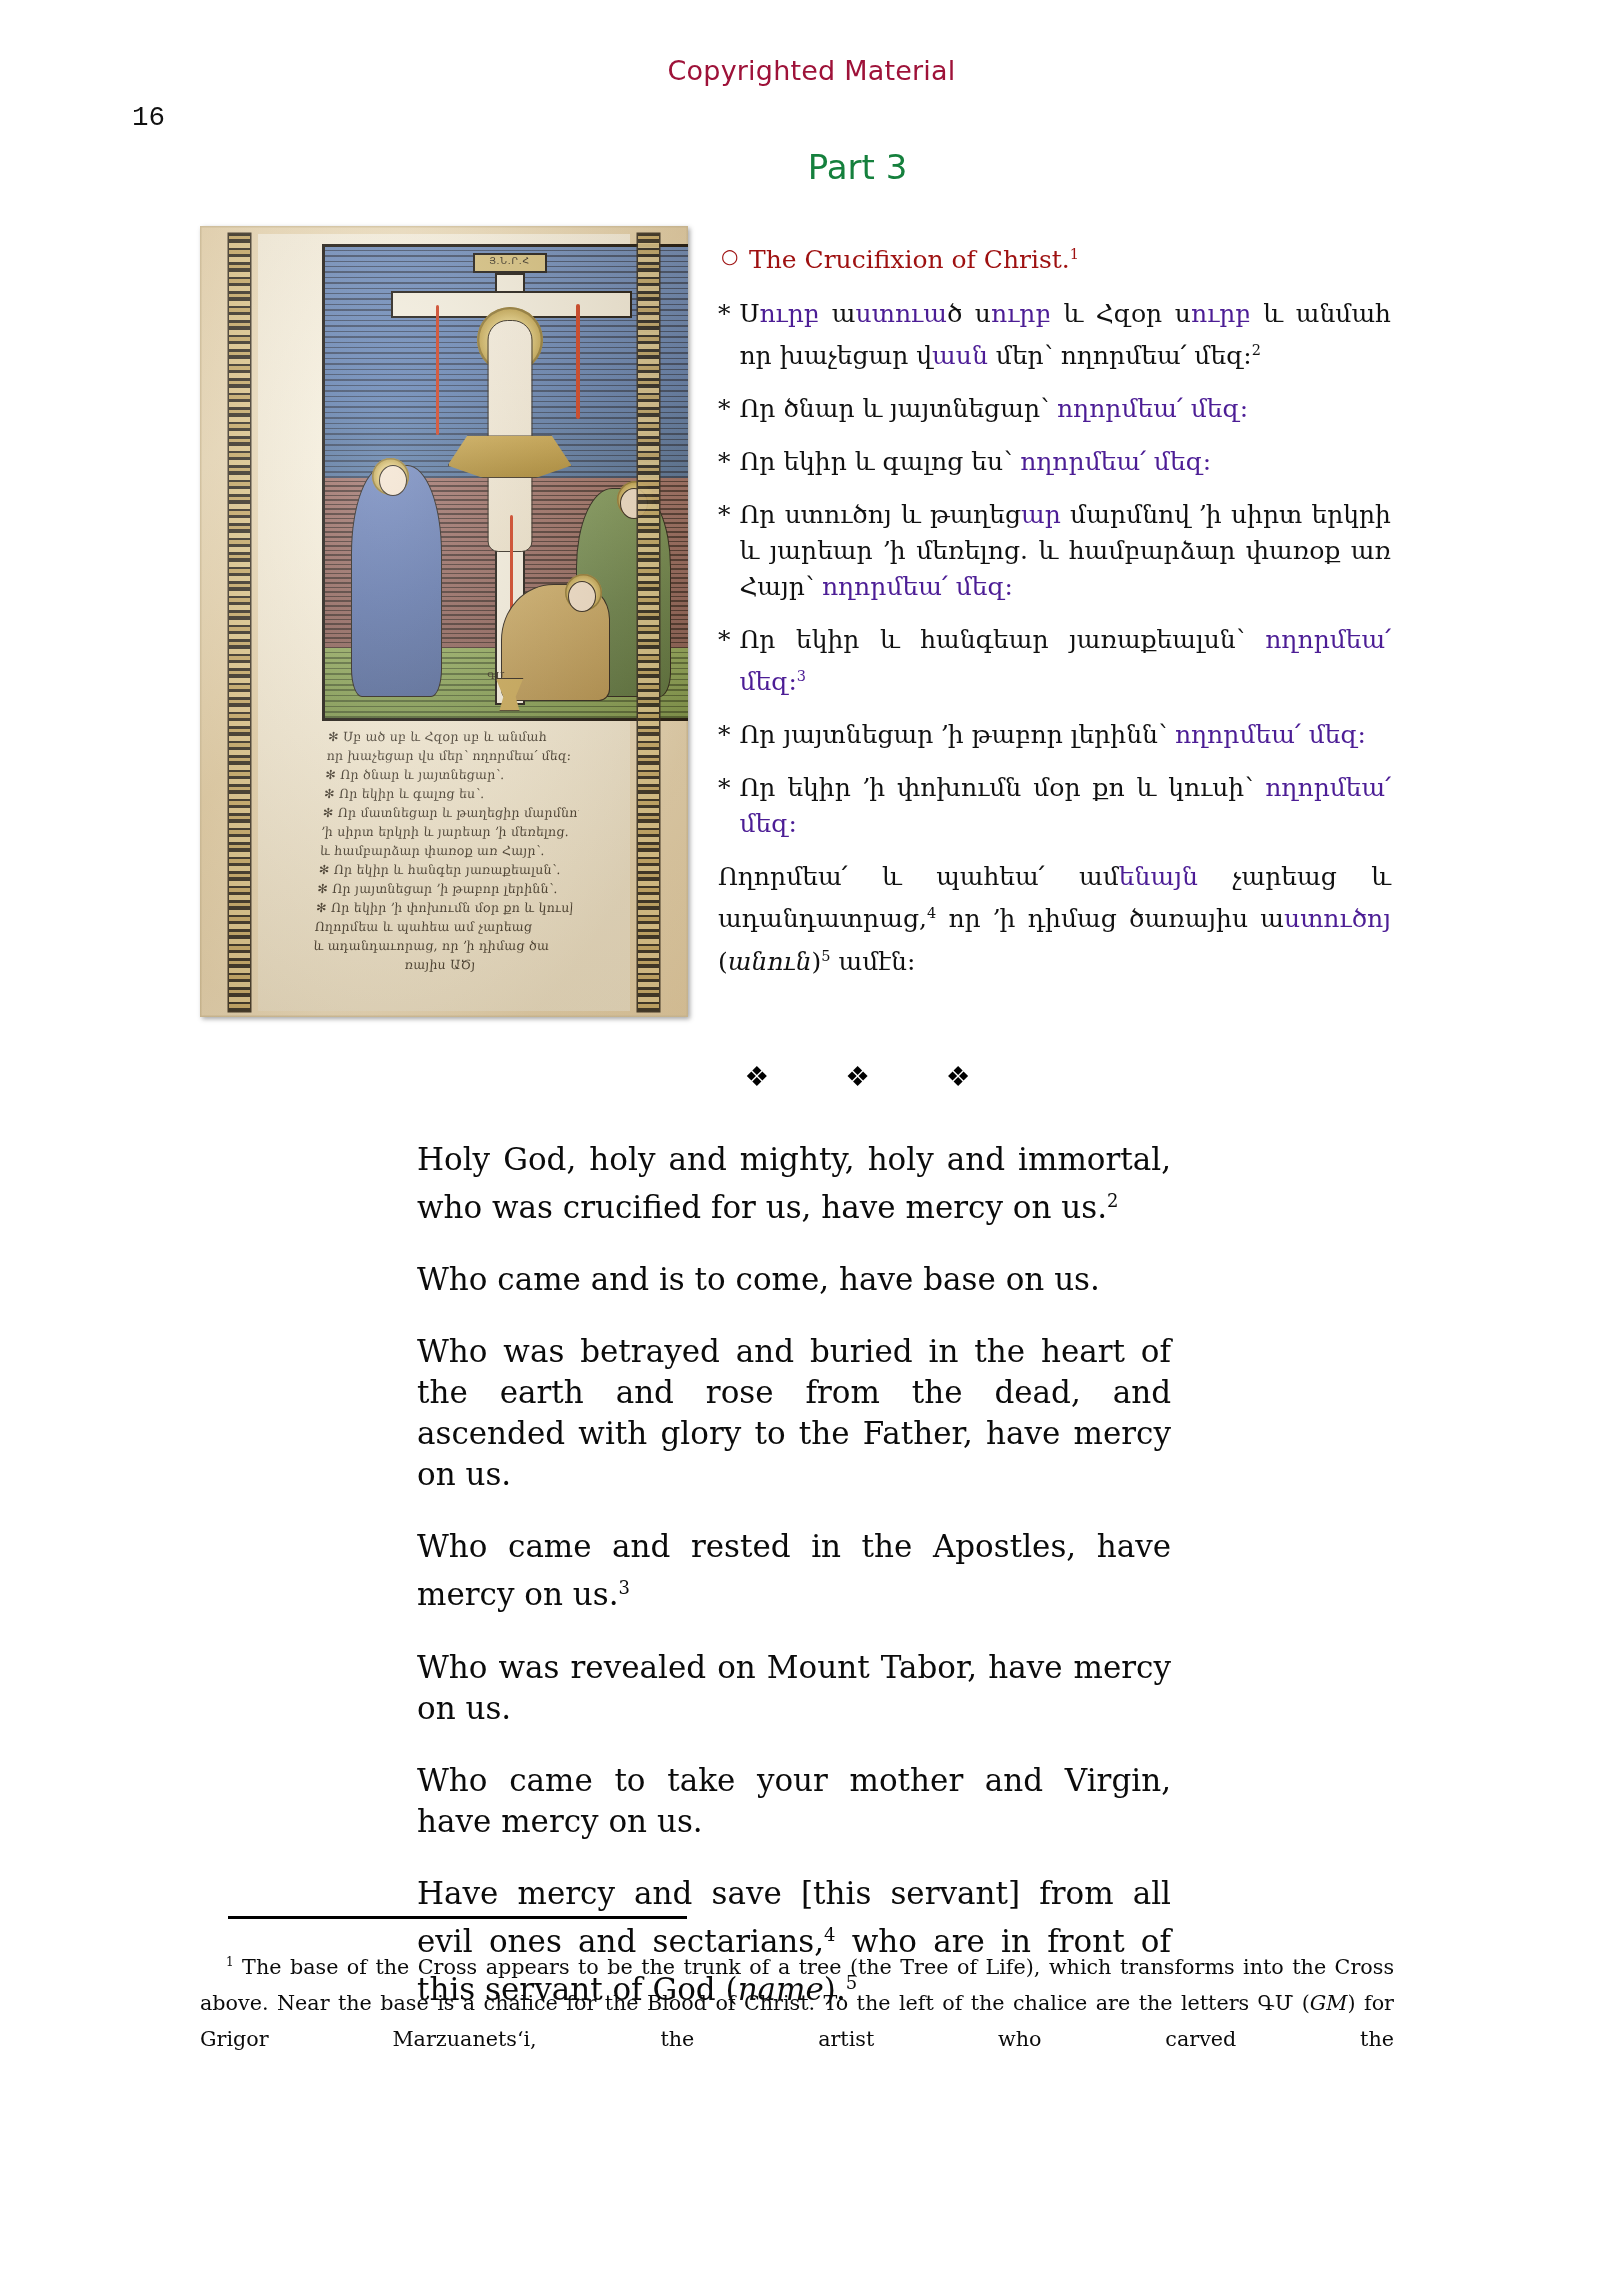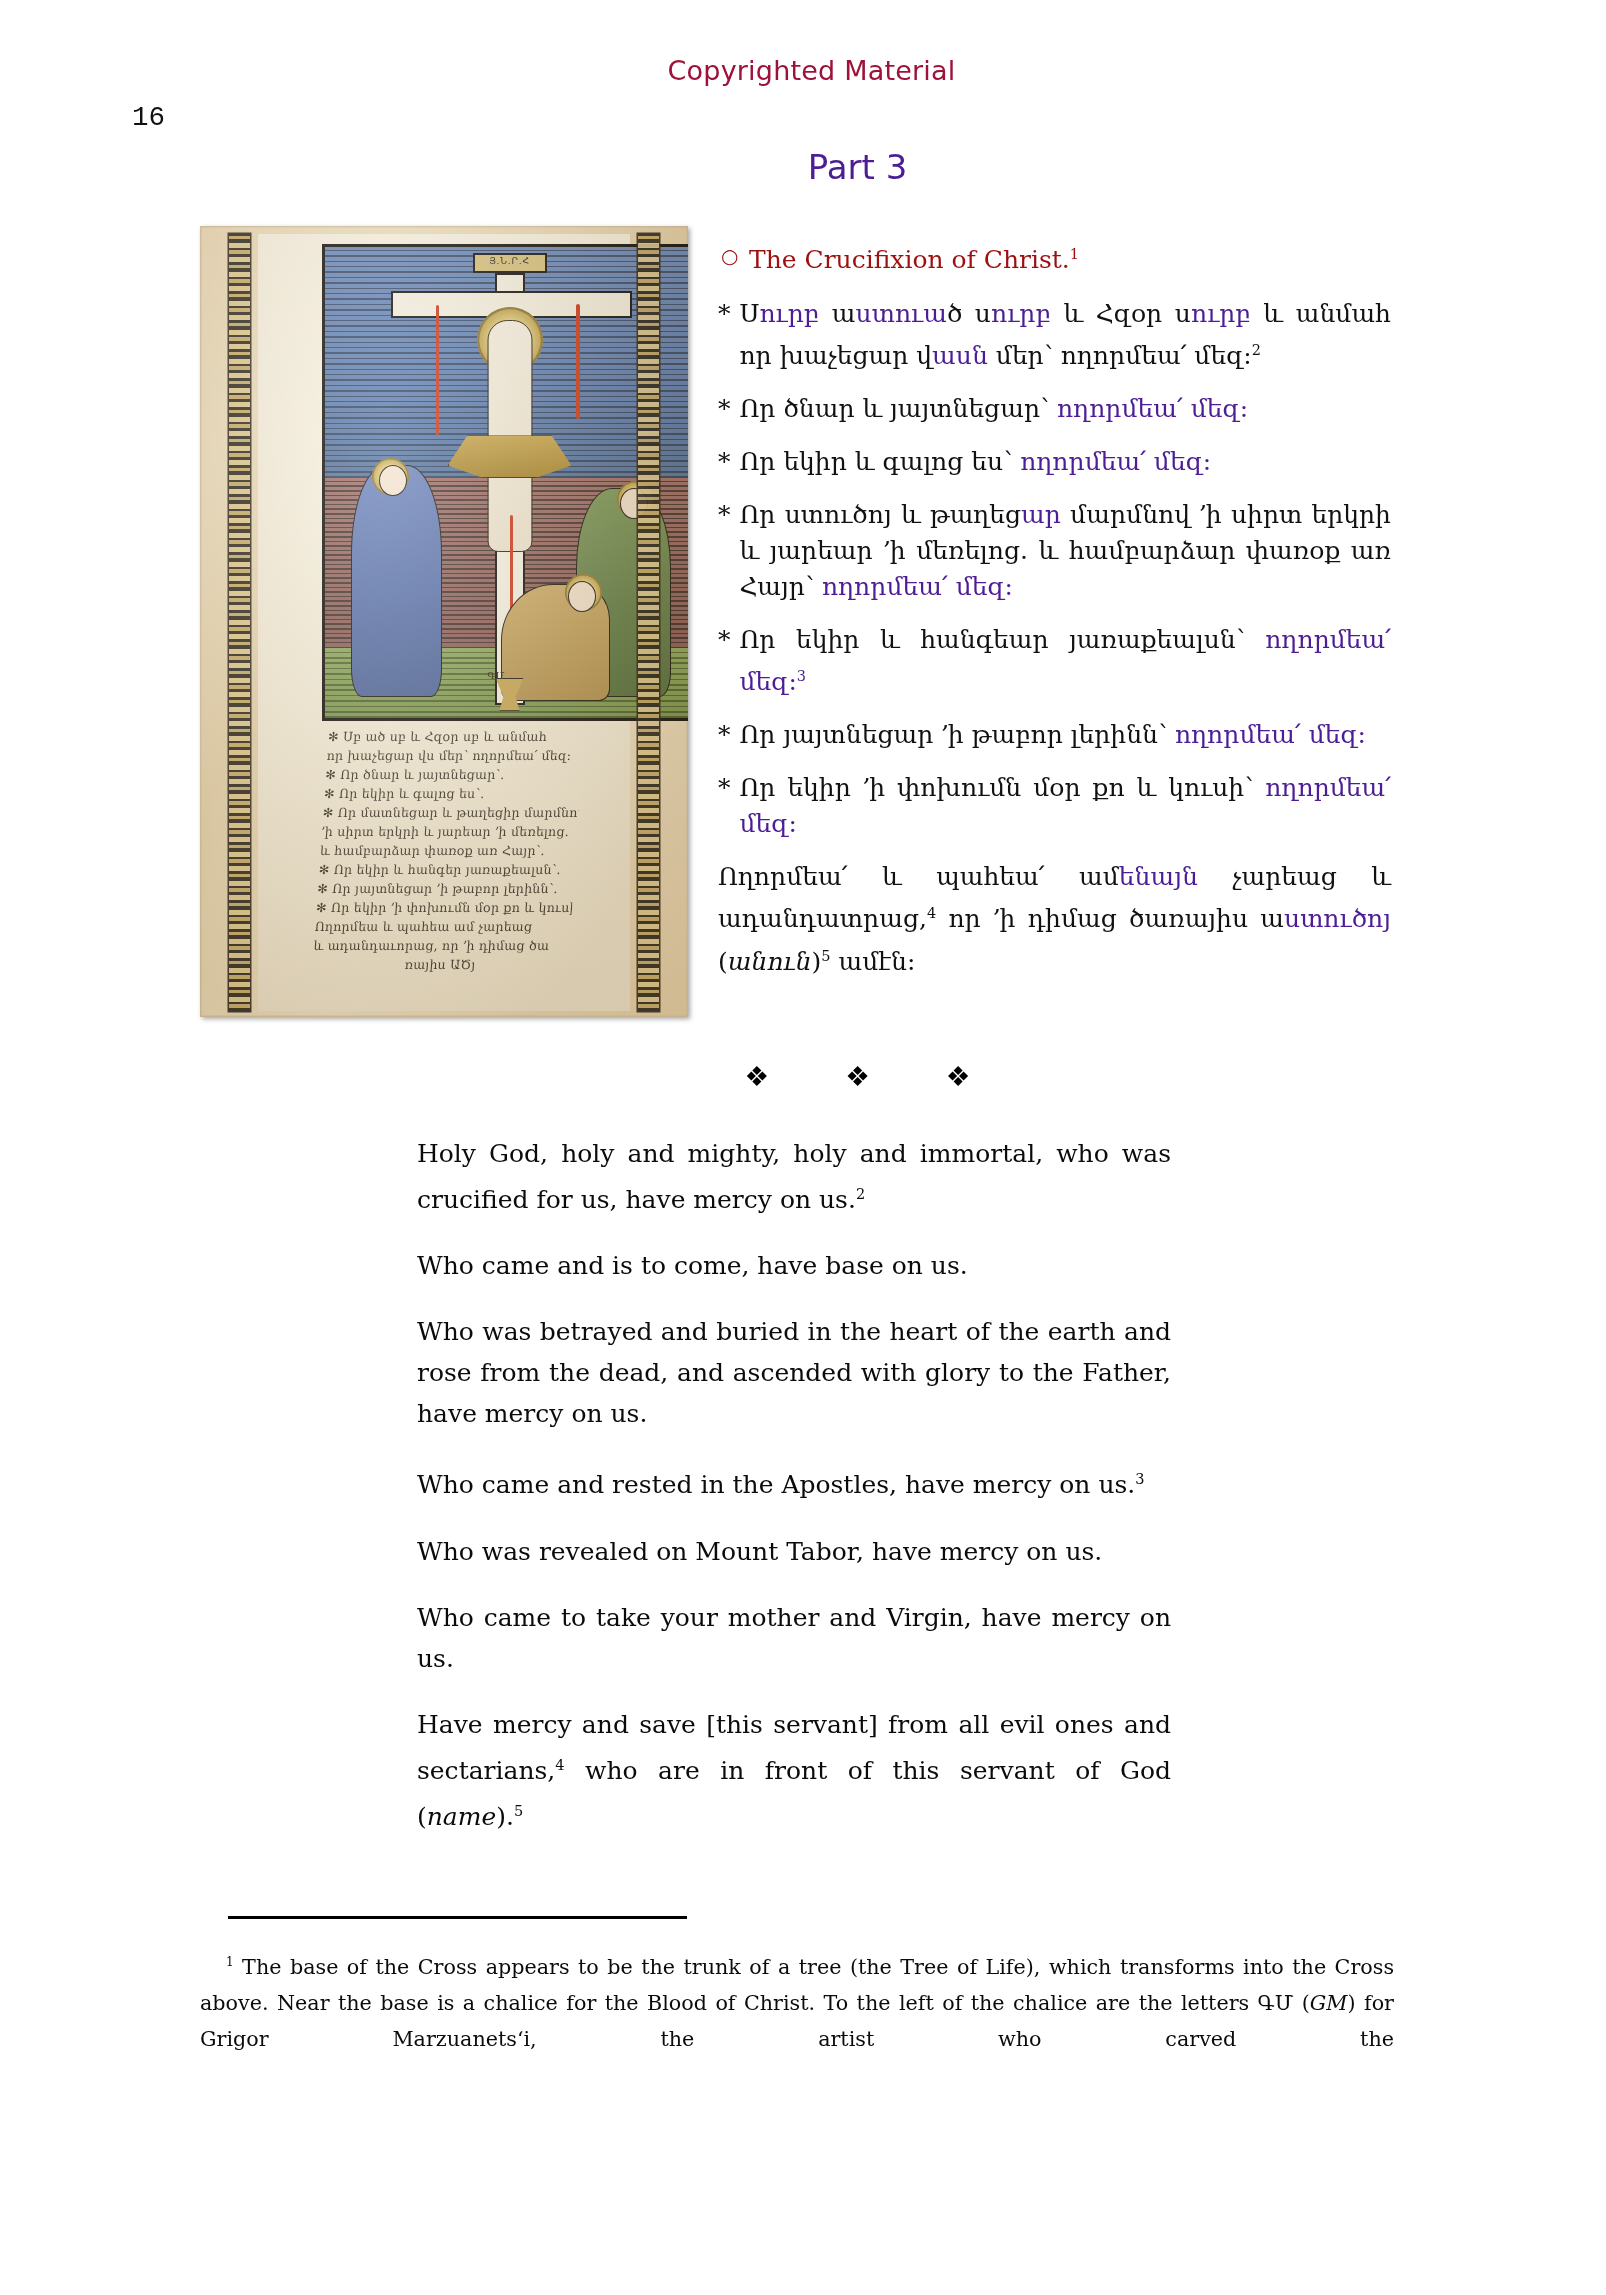--- a/index.html
+++ b/index.html
@@ -20,21 +20,21 @@
   }
   .folio{
     position:absolute; top:102px; left:132px;
     font-family:Liberation Mono, monospace;
     font-size:27.5px; color:#111;
   }
   .part-title{
     position:absolute; top:147px; left:490px; width:735px;
     text-align:center;
     font-family:"DejaVu Sans", sans-serif;
-    font-size:34px; color:#4c1d95;
+    font-size:34px; color:#15803d;
   }
 
   
   .plate{
     position:absolute; left:200px; top:226px;
     width:488px; height:791px;
     background:linear-gradient(130deg,#efdfbe 0%,#f0e2c4 18%,#e9d7b2 42%,#f1e4c8 68%,#e6d2ab 100%);
     box-shadow:0 0 0 1.5px #d9c9a6 inset, 1.5px 2.3px 4.6px rgba(0,0,0,.35);
     overflow:hidden;
   }
@@ -195,21 +195,21 @@
   }
   .fleurons span{ margin:0 38px; }
 
   
   .eng-block{
     position:absolute; left:417px; top:1108px; width:754px;
     font-family:"DejaVu Serif", serif;
     color:#0b0b0b;
   }
   .eng-p{
-    font-size:25px; line-height:41px;
+    font-size:31px; line-height:41px;
     text-align:justify; text-align-last:left;
     margin-bottom:15.3px;
   }
 
   
   .fn-rule{
     position:absolute; left:228px; top:1916px; width:459px; height:3.1px;
     background:#000;
   }
   .fn-block{

